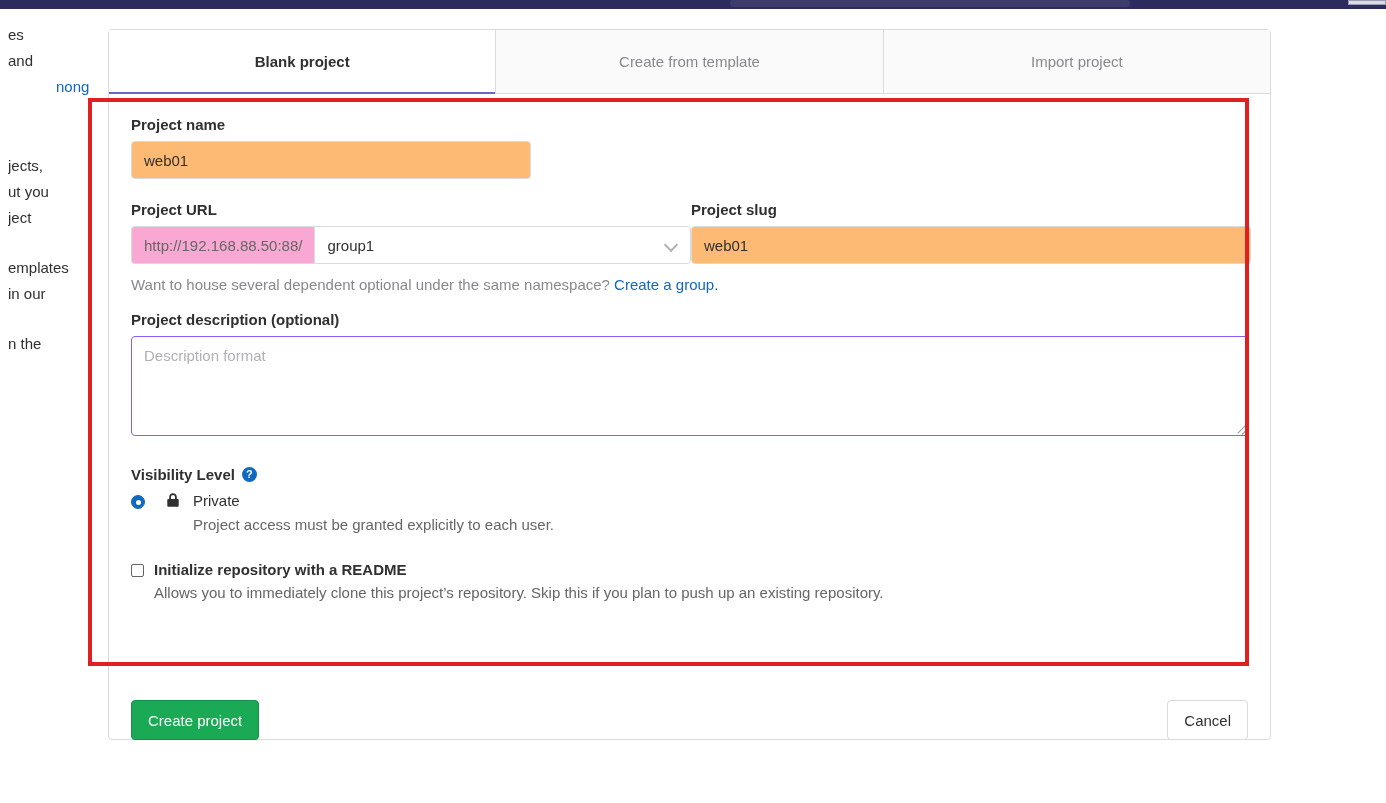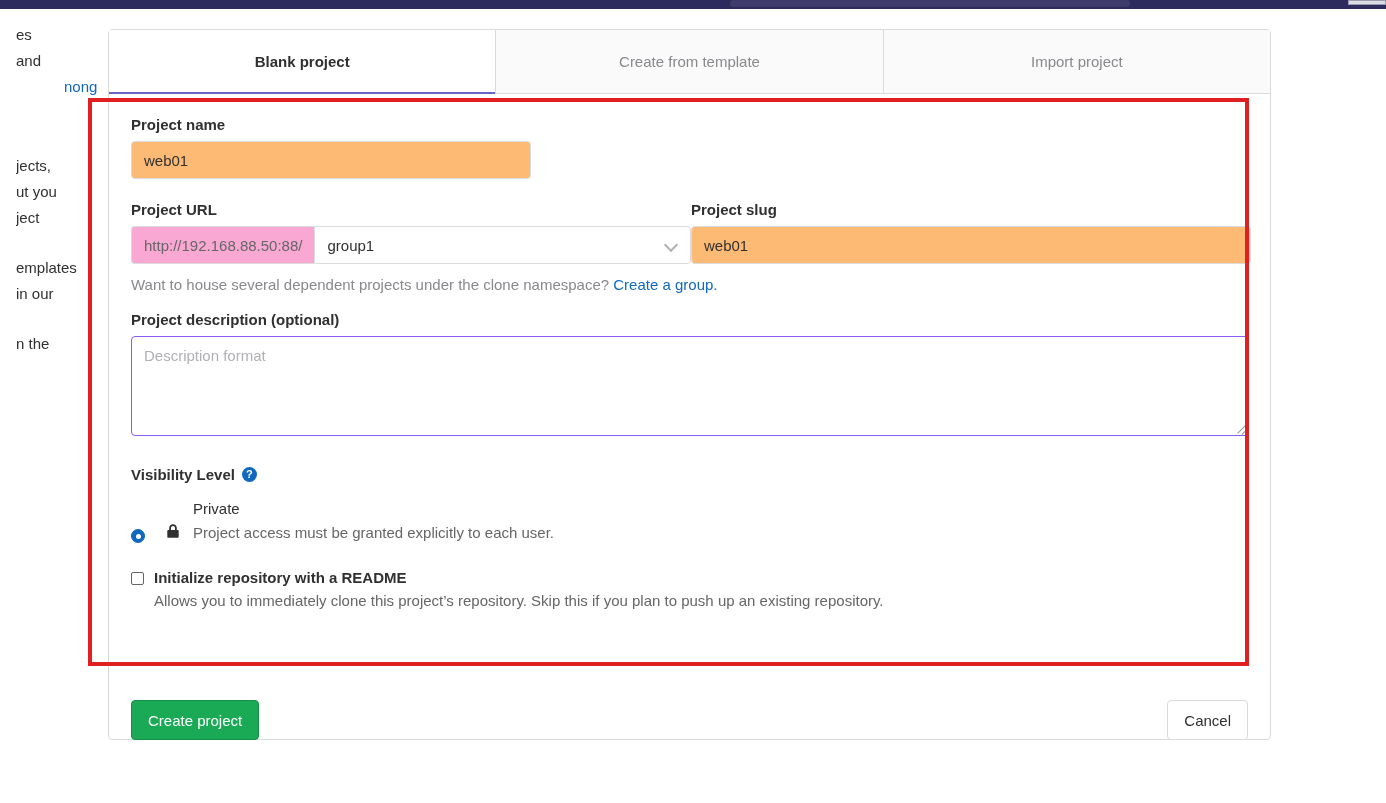--- a/index.html
+++ b/index.html
@@ -38,21 +38,21 @@
     top: 0px;
     width: 38px;
     height: 5px;
     background: #dcdce5;
     border: 1px solid #9b9bb0;
   }
 
   
   .side-text {
     position: absolute;
-    left: 16px;
+    left: 8px;
     top: 22px;
     width: 88px;
     overflow: hidden;
     font-size: 15px;
     line-height: 26px;
     color: #303030;
   }
   .side-text p { margin: 0 0 24px 0; white-space: nowrap; }
   .side-text .ln { display: block; }
   .side-text .lnk { color: #1068bf; padding-left: 48px; }
@@ -229,22 +229,22 @@
     font-size: 11px;
     font-weight: bold;
     display: inline-flex;
     align-items: center;
     justify-content: center;
     line-height: 1;
   }
 
   .radio-row {
     display: flex;
-    align-items: flex-end;
-    margin-top: 16px;
+    align-items: flex-start;
+    margin-top: 8px;
   }
   .radio {
     width: 14px; height: 14px;
     border-radius: 50%;
     border: 1px solid #1068bf;
     background: #ffffff;
     position: relative;
     margin-top: 4px;
     flex: 0 0 auto;
     cursor: pointer;
@@ -401,21 +401,21 @@
           </div>
         </div>
       </div>
       <div class="col-slug">
         <span class="field-label">Project slug</span>
         <div class="input slug-input" placeholder="my-awesome-project">web01</div>
       </div>
     </div>
 
     <div class="helper">
-      <span>Want to house several dependent projects under the clone namespace?</span>
+      <span>Want to house several dependent optional under the same namespace?</span>
       <a href="#">Create a group.</a>
     </div>
 
     <div class="desc-block">
       <span class="field-label">Project description (optional)</span>
       <div class="textarea">Description format<span class="resize-grip"></span></div>
     </div>
 
     <div class="vis-block">
       <div class="vis-title">

